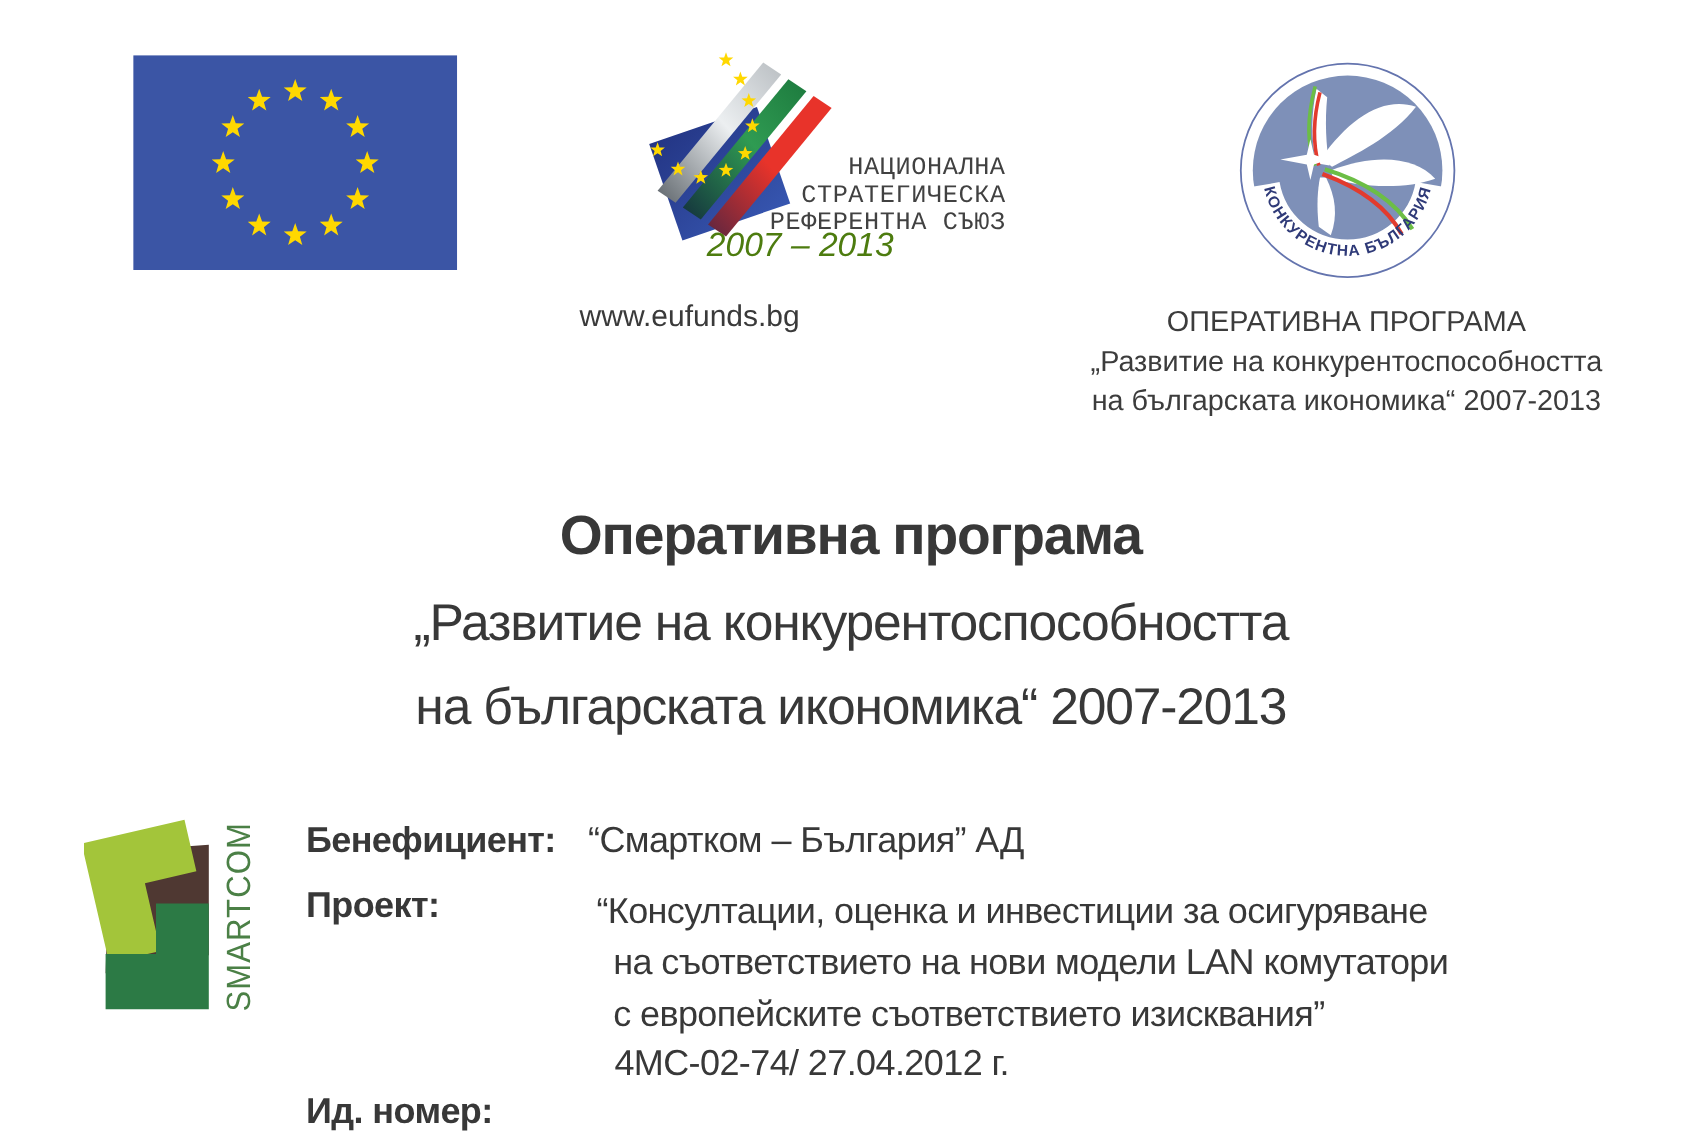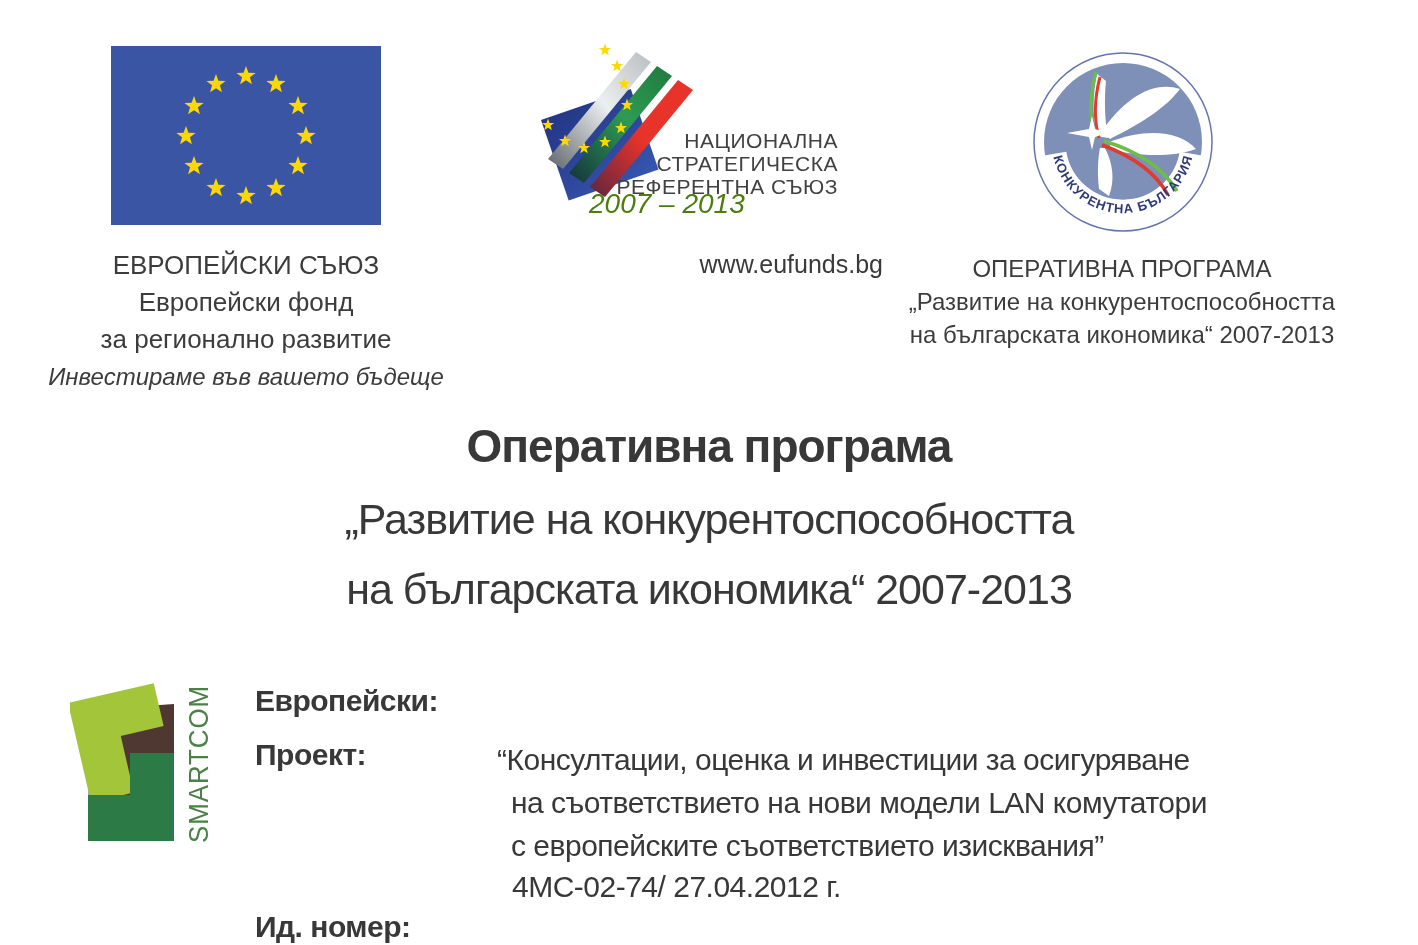--- a/index.html
+++ b/index.html
@@ -8,23 +8,23 @@
     font-family:"Liberation Sans","DejaVu Sans",sans-serif;color:#3a3a3a;
   }
   
   .eu-flag{position:absolute;left:111px;top:46px;}
   .eu-text{position:absolute;left:36px;top:247px;width:420px;text-align:center;
            font-size:26px;line-height:37px;color:#3c3c3c;}
   .eu-text .tagline{font-style:italic;font-size:24px;}
 
   .nsrf-logo{position:absolute;left:533px;top:42px;}
   .nsrf-caps{position:absolute;left:553px;top:129px;width:285px;text-align:right;
-             font-size:21px;line-height:23px;letter-spacing:.5px;color:#414141;}
+             font-size:21px;line-height:23px;letter-spacing:.5px;color:#414141;font-family:Liberation Mono, monospace;}
   .nsrf-years{position:absolute;left:589px;top:188px;font-size:28px;color:#4d7c0f;font-style:italic;}
-  .eufunds{position:absolute;left:483px;top:250px;width:400px;text-align:right;font-size:25px;}
+  .eufunds{position:absolute;left:483px;top:250px;width:400px;text-align:left;font-size:25px;}
 
   .kb-logo{position:absolute;left:1031px;top:50px;}
   .op-text{position:absolute;left:872px;top:252px;width:500px;text-align:center;
            font-size:24px;line-height:33px;color:#3c3c3c;}
 
   
   .main-title{position:absolute;left:0;top:419px;width:1418px;text-align:center;color:#383838;}
   .main-title .t1{font-size:46px;font-weight:bold;letter-spacing:-1px;}
   .main-title .t2{font-size:43px;margin-top:22px;letter-spacing:-1px;}
   .main-title .t3{font-size:43px;margin-top:21px;letter-spacing:-1px;}
@@ -62,26 +62,20 @@
       <use href="#star" x="154" y="131" width="22" height="22"></use>
       <use href="#star" x="124" y="139" width="22" height="22"></use>
       <use href="#star" x="94" y="131" width="22" height="22"></use>
       <use href="#star" x="72" y="109" width="22" height="22"></use>
       <use href="#star" x="64" y="79" width="22" height="22"></use>
       <use href="#star" x="72" y="49" width="22" height="22"></use>
       <use href="#star" x="94" y="27" width="22" height="22"></use>
     </g>
   </svg>
 
-  <div class="eu-text">
-    <div>ЕВРОПЕЙСКИ СЪЮЗ</div>
-    <div>Европейски фонд</div>
-    <div>за регионално развитие</div>
-    <div class="tagline">Инвестираме във вашето бъдеще</div>
-  </div>
 
   <svg class="nsrf-logo" width="185" height="195" viewBox="0 0 185 195">
     <defs>
       <linearGradient id="gBlue" x1="0" y1="0" x2="1" y2="1">
         <stop offset="0" stop-color="#202f7c"></stop>
           <stop offset="1" stop-color="#3a5cb8"></stop>
       </linearGradient>
       <linearGradient id="gSilver" x1="0" y1="1" x2="1" y2="0">
         <stop offset="0" stop-color="#5f666c"></stop>
           <stop offset=".55" stop-color="#eceff1"></stop>
@@ -157,21 +151,22 @@
     <div class="t3">на българската икономика“ 2007-2013</div>
   </div>
 
   <svg class="smartcom" width="150" height="166" viewBox="0 0 150 166">
     <polygon points="21,30 104,24 104,116 18,131" fill="#4f3832"></polygon>
     <path d="M0,0 h88 v44 h-44 v58 h-44 z" transform="translate(-2,23) rotate(-13)" fill="#a3c53a"></path>
     <path d="M60,73 H104 V161 H18 V115 H60 Z" fill="#2c7a45"></path>
     <text transform="translate(138,163) rotate(-90)" font-size="28" fill="#4b8046" font-family="Liberation Sans, DejaVu Sans, sans-serif" letter-spacing="1" textLength="158" lengthAdjust="spacingAndGlyphs">SMARTCOM</text>
   </svg>
 
-  <div class="lbl" id="ben-label">Европейски:</div>
+  <div class="lbl" id="ben-label">Бенефициент:</div>
+  <div class="val" id="ben-value">“Смартком – България” АД</div>
 
   <div class="lbl" id="proj-label">Проект:</div>
   <div class="val" id="proj-value">
     <div>“Консултации, оценка и инвестиции за осигуряване</div>
     <div class="indent">на съответствието на нови модели LAN комутатори</div>
     <div class="indent">с европейските съответствието изисквания”</div>
   </div>
 
   <div class="lbl" id="id-label">Ид. номер:</div>
   <div class="val" id="id-value">4МС-02-74/ 27.04.2012 г.</div>

